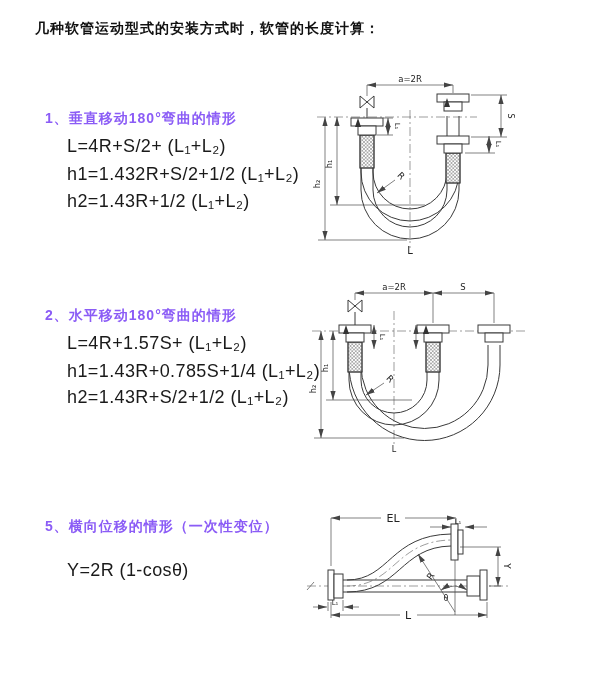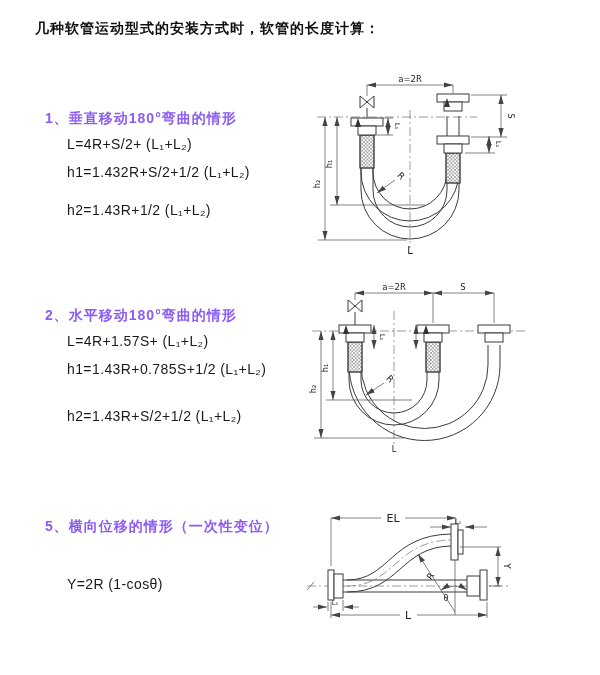--- a/index.html
+++ b/index.html
@@ -12,49 +12,49 @@
   .title{
     position:absolute;left:35px;top:20px;
     font-size:14px;font-weight:bold;letter-spacing:1px;color:#111;
   }
   .sec-heading{
     position:absolute;left:45px;
     font-size:14px;font-weight:bold;letter-spacing:1px;color:#8b5cf6;
   }
   .formula{
     position:absolute;left:67px;
-    font-size:14px;font-weight:400;color:#1a1a1a;letter-spacing:0.4px;
+    font-size:18px;font-weight:400;color:#1a1a1a;letter-spacing:0.4px;
   }
   svg{position:absolute;overflow:visible;}
   svg text{font-family:"DejaVu Sans",sans-serif;fill:#222;}
   .ln{stroke:#3a3a3a;stroke-width:1;fill:none;}
   .thin{stroke:#4a4a4a;stroke-width:0.7;fill:none;}
   .dash{stroke:#5a5a5a;stroke-width:0.6;fill:none;stroke-dasharray:9 3 2 3;}
   .fillw{fill:#ffffff;stroke:#3a3a3a;stroke-width:1;}
   .solid{fill:#333;stroke:none;}
 </style>
 </head>
 <body>
 
 <div class="page">
 
   <div class="title">几种软管运动型式的安装方式时，软管的长度计算：</div>
 
   <div class="sec-heading" style="top:110px">1、垂直移动180°弯曲的情形</div>
   <div class="formula" style="top:136px">L=4R+S/2+ (L₁+L₂)</div>
   <div class="formula" style="top:164px">h1=1.432R+S/2+1/2 (L₁+L₂)</div>
-  <div class="formula" style="top:202px">h2=1.43R+1/2 (L₁+L₂)</div>
+  <div class="formula" style="top:191px">h2=1.43R+1/2 (L₁+L₂)</div>
 
   <div class="sec-heading" style="top:307px">2、水平移动180°弯曲的情形</div>
   <div class="formula" style="top:333px">L=4R+1.57S+ (L₁+L₂)</div>
-  <div class="formula" style="top:361px">h1=1.43R+0.785S+1/2 (L₁+L₂)</div>
-  <div class="formula" style="top:408px">h2=1.43R+S/2+1/2 (L₁+L₂)</div>
+  <div class="formula" style="top:361px">h1=1.43R+0.785S+1/4 (L₁+L₂)</div>
+  <div class="formula" style="top:387px">h2=1.43R+S/2+1/2 (L₁+L₂)</div>
 
   <div class="sec-heading" style="top:518px">5、横向位移的情形（一次性变位）</div>
-  <div class="formula" style="top:576px">Y=2R (1-cosθ)</div>
+  <div class="formula" style="top:560px">Y=2R (1-cosθ)</div>
 
   <svg style="left:315px;top:72px" width="280" height="192" viewBox="0 0 280 192">
     <defs>
       <marker id="a1" markerUnits="userSpaceOnUse" markerWidth="10" markerHeight="8" refX="9" refY="4" orient="auto-start-reverse">
         <path d="M0,1.4 L9,4 L0,6.6 Z" fill="#444"></path>
       </marker>
       <pattern id="h1p" width="3.5" height="3.5" patternUnits="userSpaceOnUse">
         <path d="M0,3.5 L3.5,0 M0,0 L3.5,3.5" stroke="#666" stroke-width="0.5"></path>
       </pattern>
     </defs>

